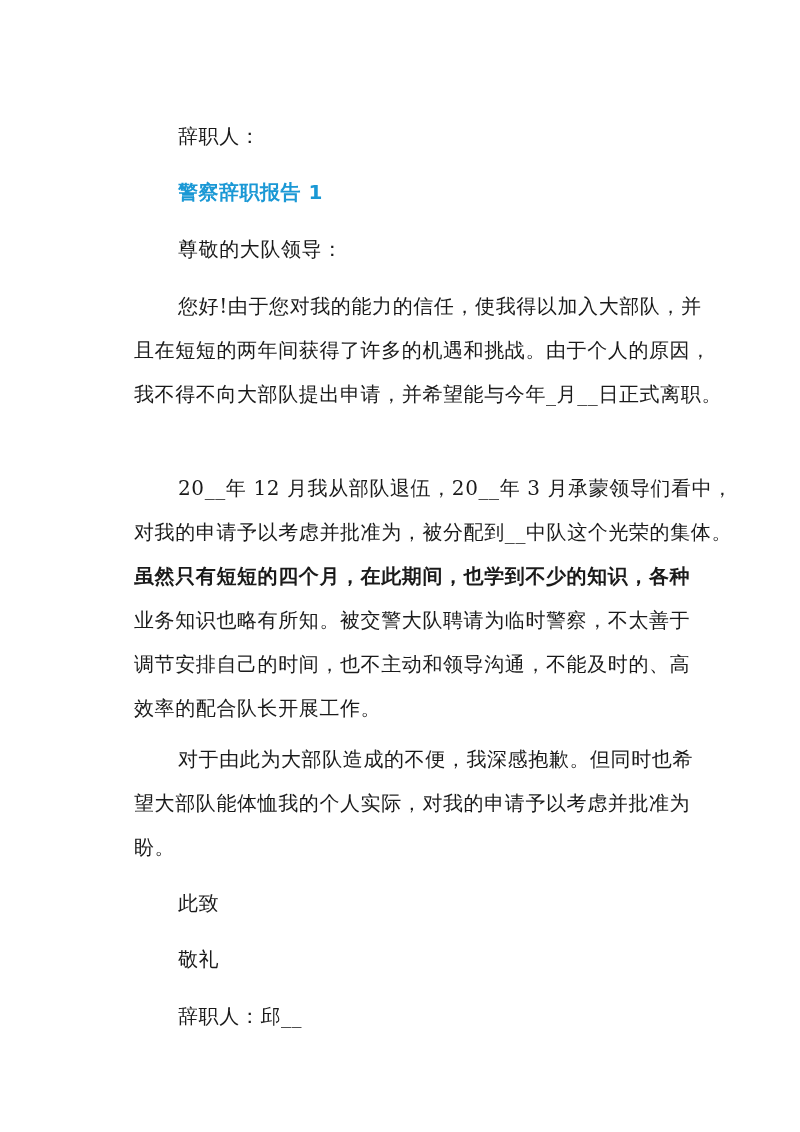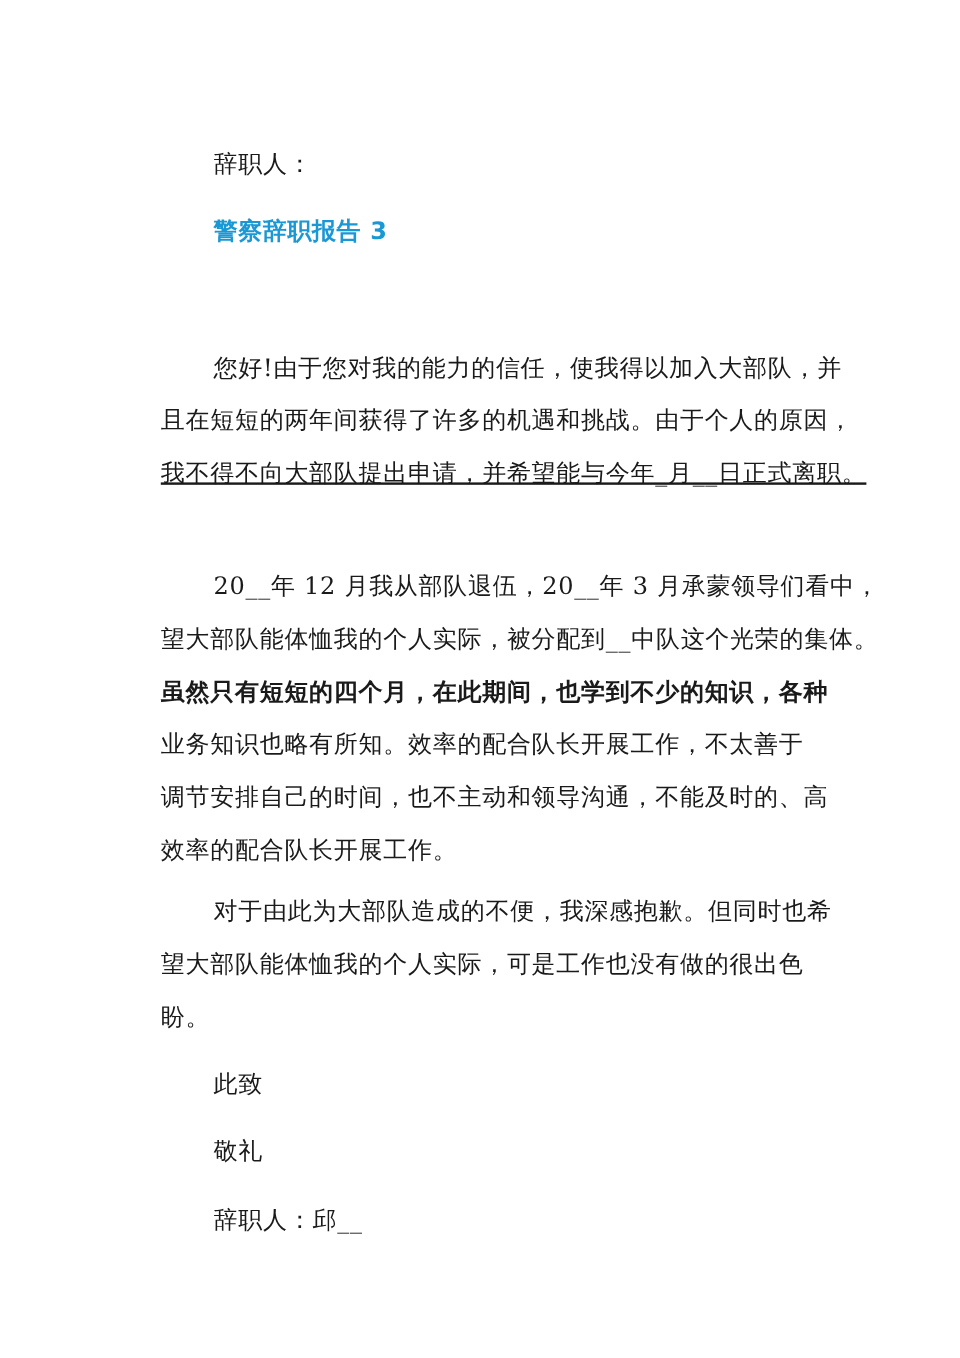--- a/index.html
+++ b/index.html
@@ -26,40 +26,41 @@
     font-size: 20px;
     letter-spacing: 0.5px;
   }
 </style>
 </head>
 <body>
 
 <div class="page">
   <div class="line indent" style="top:108px;">辞职人：</div>
 
-  <div class="line indent title" style="top:164px;">警察辞职报告 3</div>
+  <div class="line indent title" style="top:164px;">警察辞职报告 1</div>
 
+  <div class="line indent" style="top:221px;">尊敬的大队领导：</div>
 
   <div>
     <div class="line indent" style="top:278px;">您好!由于您对我的能力的信任，使我得以加入大部队，并</div>
     <div class="line flush" style="top:322px;text-align:center;">且在短短的两年间获得了许多的机遇和挑战。由于个人的原因，</div>
-    <div class="line flush" style="top:366px;text-decoration:underline;">我不得不向大部队提出申请，并希望能与今年_月__日正式离职。</div>
+    <div class="line flush" style="top:366px;">我不得不向大部队提出申请，并希望能与今年_月__日正式离职。</div>
   </div>
 
   <div>
     <div class="line indent" style="top:460px;">20__年 12 月我从部队退伍，20__年 3 月承蒙领导们看中，</div>
-    <div class="line flush" style="top:504px;">望大部队能体恤我的个人实际，被分配到__中队这个光荣的集体。</div>
+    <div class="line flush" style="top:504px;">对我的申请予以考虑并批准为，被分配到__中队这个光荣的集体。</div>
     <div class="line flush" style="top:548px;font-weight:bold;">虽然只有短短的四个月，在此期间，也学到不少的知识，各种</div>
-    <div class="line flush" style="top:592px;">业务知识也略有所知。效率的配合队长开展工作，不太善于</div>
+    <div class="line flush" style="top:592px;">业务知识也略有所知。被交警大队聘请为临时警察，不太善于</div>
     <div class="line flush" style="top:636px;">调节安排自己的时间，也不主动和领导沟通，不能及时的、高</div>
     <div class="line flush" style="top:680px;">效率的配合队长开展工作。</div>
   </div>
 
   <div>
     <div class="line indent" style="top:731px;text-align:center;">对于由此为大部队造成的不便，我深感抱歉。但同时也希</div>
-    <div class="line flush" style="top:775px;">望大部队能体恤我的个人实际，可是工作也没有做的很出色</div>
+    <div class="line flush" style="top:775px;">望大部队能体恤我的个人实际，对我的申请予以考虑并批准为</div>
     <div class="line flush" style="top:819px;">盼。</div>
   </div>
 
   <div class="line indent" style="top:875px;">此致</div>
   <div class="line indent" style="top:931px;">敬礼</div>
   <div class="line indent" style="top:988px;">辞职人：邱__</div>
 </div>
 
 </body></html>

